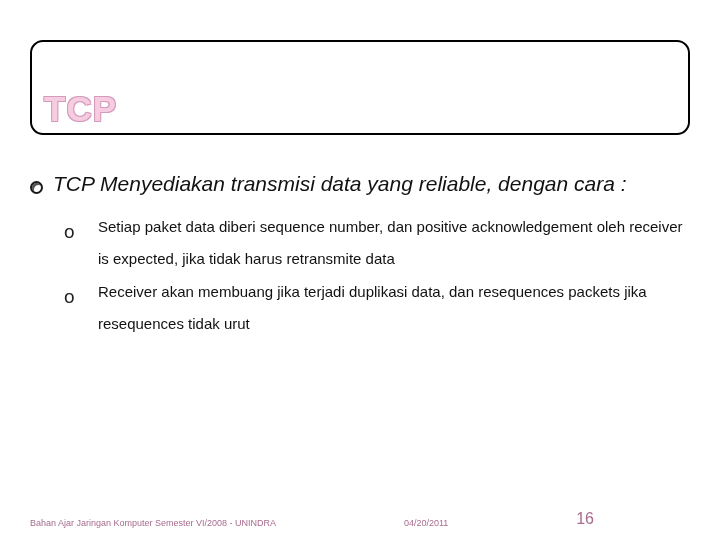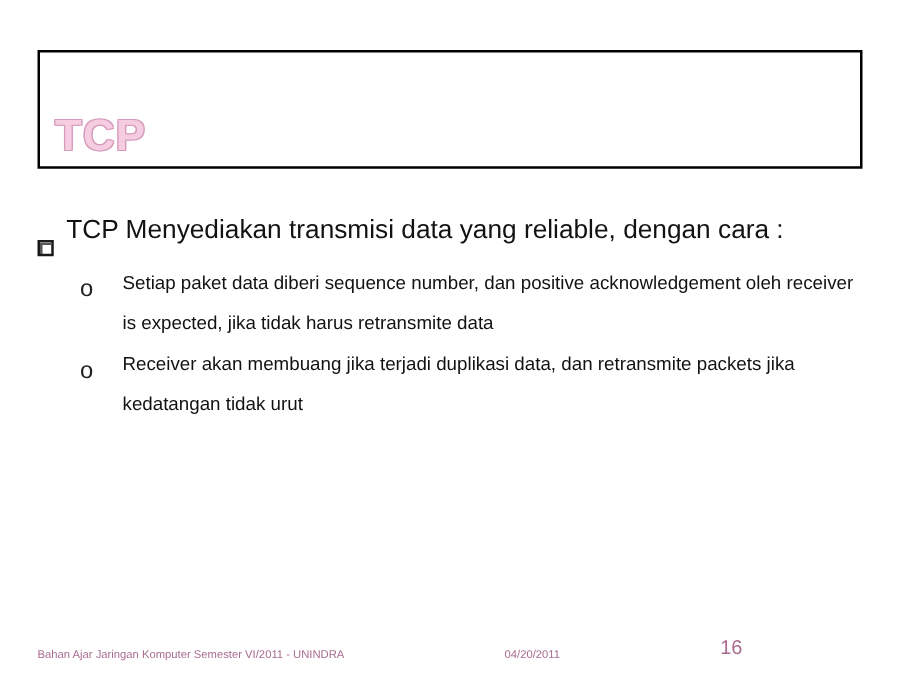--- a/index.html
+++ b/index.html
@@ -1,15 +1,15 @@
 <!DOCTYPE html>
 <html><head>
 <meta charset="utf-8">
 <style>
-  * { margin: 0; padding: 0; box-sizing: border-box; }
+  * { margin: 0; padding: 0; box-sizing: border-box; border-radius: 13px; }
   html, body { width: 720px; height: 540px; background: #fff; font-family: Verdana, Tahoma, sans-serif; }
   .slide { width: 720px; height: 540px; position: relative; }
   .title-box {
     position: absolute;
     top: 40px;
     left: 30px;
     width: 660px;
     height: 95px;
     border: 2px solid #000;
   }
@@ -27,21 +27,21 @@
       1px -1px 0 #d49bbd,
       -1px 1px 0 #d49bbd,
       1px 1px 0 #d49bbd;
   }
   .body {
     position: absolute;
     top: 162px;
     left: 30px;
     width: 660px;
   }
-  .bullet-row { display: flex; align-items: flex-end; margin-bottom: 6px; }
+  .bullet-row { display: flex; align-items: center; margin-bottom: 6px; font-style: italic; }
   .bullet-marker {
     width: 13px; height: 13px;
     border: 2px solid #1a1a1a;
     margin-top: 7px;
     margin-right: 10px;
     flex-shrink: 0;
     box-shadow: inset 2px 2px 0 #555;
   }
   .bullet-text {
     font-size: 21px;
@@ -92,23 +92,23 @@
       <div class="bullet-marker"></div>
       <div class="bullet-text">TCP Menyediakan transmisi data yang reliable, dengan cara :</div>
     </div>
     <div class="sub-list">
       <div class="sub-row">
         <div class="sub-marker">o</div>
         <div class="sub-text">Setiap paket data diberi sequence number, dan positive acknowledgement oleh receiver is expected, jika tidak harus retransmite data</div>
       </div>
       <div class="sub-row">
         <div class="sub-marker">o</div>
-        <div class="sub-text">Receiver akan membuang jika terjadi duplikasi data, dan retransmite packets jika kedatangan tidak urut</div>
+        <div class="sub-text">Receiver akan membuang jika terjadi duplikasi data, dan resequences packets jika resequences tidak urut</div>
       </div>
     </div>
   </div>
 
   <div class="footer">
-    <div class="left">Bahan Ajar Jaringan Komputer Semester VI/2011 - UNINDRA</div>
+    <div class="left">Bahan Ajar Jaringan Komputer Semester VI/2008 - UNINDRA</div>
     <div class="center">04/20/2011</div>
     <div class="right">16</div>
   </div>
 </div>
 
 </body></html>

